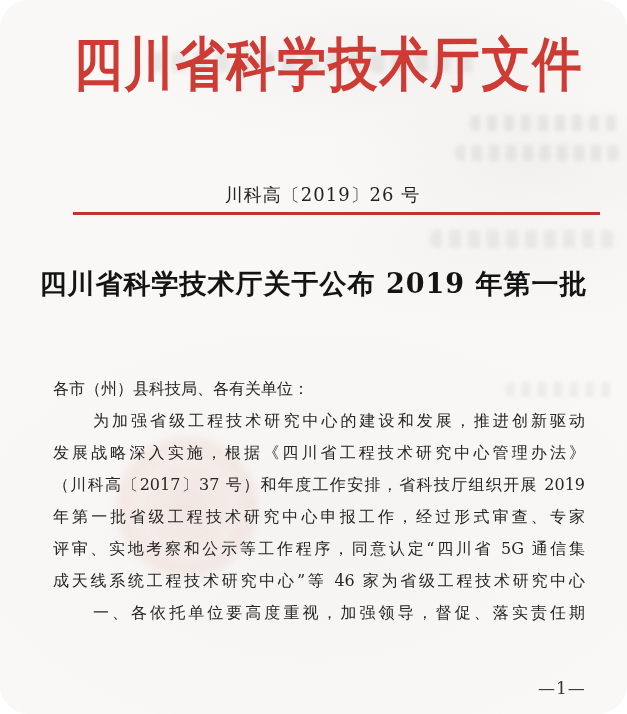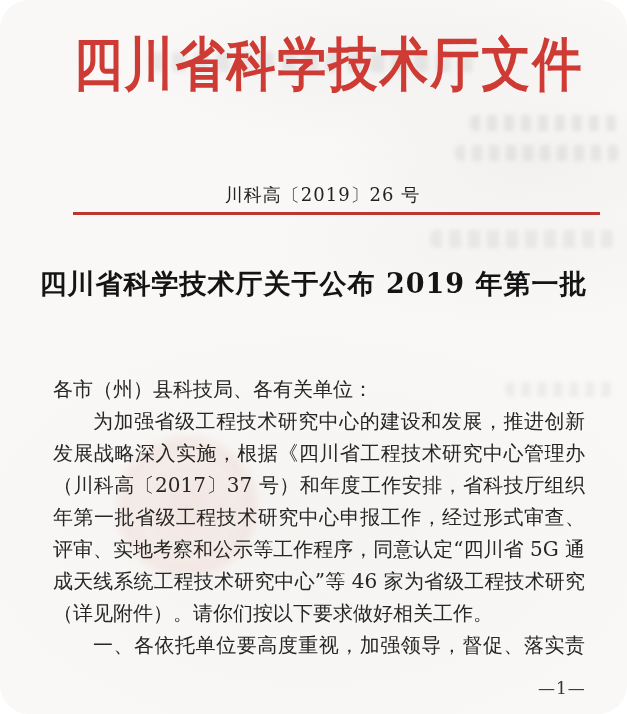--- a/index.html
+++ b/index.html
@@ -103,21 +103,21 @@
     letter-spacing: 1px;
     color: #141414;
   }
   .notice-title .t-line { display: block; }
 
   .doc-body {
     position: absolute;
     left: 53px;
     top: 373px;
     width: 532px;
-    font-size: 20px;
+    font-size: 16px;
     color: #262626;
   }
   .line {
     height: 32px;
     line-height: 32px;
     overflow: hidden;
   }
   .just {
     text-align: justify;
     text-align-last: justify;
@@ -156,19 +156,18 @@
   </h1>
 
   <div class="doc-body">
     <div class="line">各市（州）县科技局、各有关单位：</div>
     <div class="line just indent">为加强省级工程技术研究中心的建设和发展，推进创新驱动</div>
     <div class="line just">发展战略深入实施，根据《四川省工程技术研究中心管理办法》</div>
     <div class="line just">（川科高〔2017〕37 号）和年度工作安排，省科技厅组织开展 2019</div>
     <div class="line just">年第一批省级工程技术研究中心申报工作，经过形式审查、专家</div>
     <div class="line just">评审、实地考察和公示等工作程序，同意认定“四川省 5G 通信集</div>
     <div class="line just">成天线系统工程技术研究中心”等 46 家为省级工程技术研究中心</div>
-    <div class="line">（详见附件）。请你们按以下要求做好相关工作。</div>
     <div class="line just indent">一、各依托单位要高度重视，加强领导，督促、落实责任期</div>
   </div>
 
   <div class="page-number">—1—</div>
 
 </div>
 
 </body></html>

